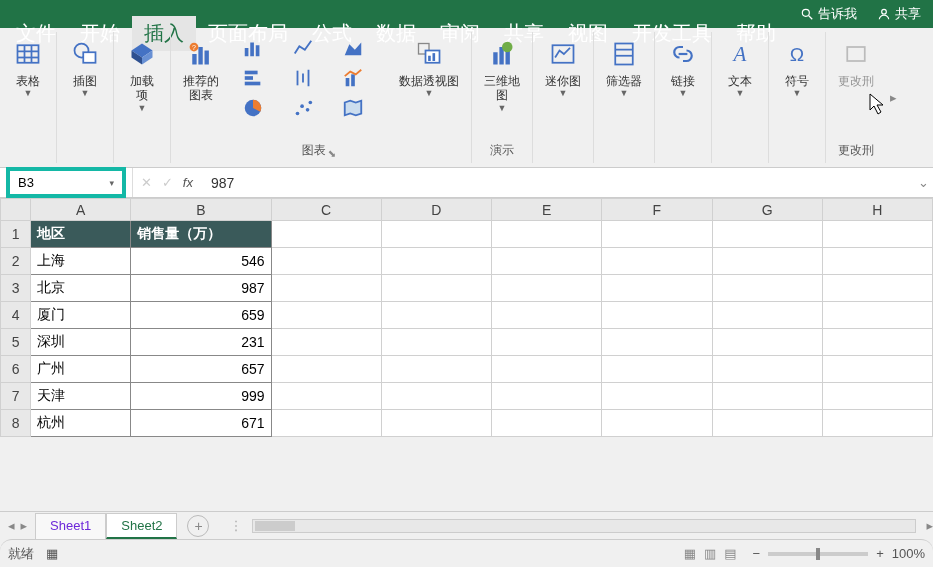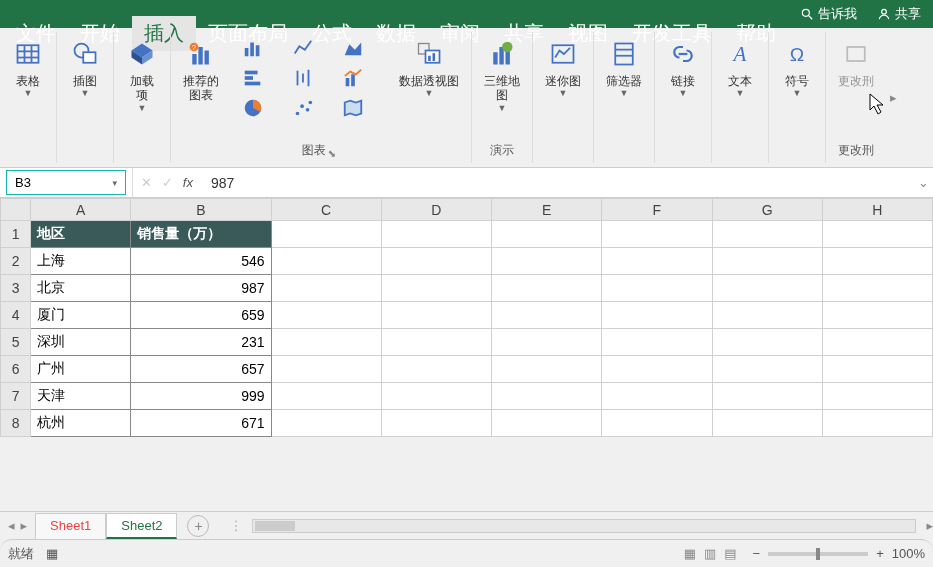--- a/index.html
+++ b/index.html
@@ -21,21 +21,21 @@
   .ribbon-icon svg { width: 28px; height: 28px; }
   .ribbon-label { font-size: 12px; color: #555; padding: 2px 0; display:flex; align-items:center; gap:2px;}
   .dropdown-caret { font-size: 9px; color: #666; }
   .small-btn-grid { display: flex; flex-wrap: wrap; width: 160px; gap: 2px; }
   .small-btn { width: 48px; height: 28px; padding: 2px; display: flex; align-items: center; justify-content: center; cursor: pointer; }
   .small-btn svg { width: 22px; height: 22px; }
   .launcher { font-size: 10px; color: #888; align-self: flex-end; margin-right: 4px; cursor:pointer; }
   
   
   .formula-bar { display: flex; align-items: center; background: #fff; border-bottom: 1px solid #ccc; height: 30px; }
-  .name-box { width: 120px; border: 1px solid #14b8a6; padding: 4px 8px; margin: 2px 6px; font-size: 13px; display:flex; justify-content:space-between; align-items:center; }
+  .name-box { width: 120px; border: 4px solid #14b8a6; padding: 4px 8px; margin: 2px 6px; font-size: 13px; display:flex; justify-content:space-between; align-items:center; }
   .fx-section { display: flex; align-items: center; gap: 10px; padding: 0 8px; color: #888; border-left: 1px solid #ddd; height: 100%; }
   .fx-label { font-style: italic; color: #555; }
   .formula-input { flex: 1; padding: 4px 10px; font-size: 14px; color: #333; border: none; outline: none; }
   .formula-expand { padding: 0 4px; color: #888; cursor:pointer; }
   
   
   .spreadsheet { background: #fff; position: relative; }
   .grid { border-collapse: collapse; width: 100%; table-layout: fixed; }
   .grid th, .grid td { border: 1px solid #d0d0d0; font-size: 14px; height: 27px; }
   .grid .rowhdr, .grid thead th { background: #e8e8e8; color: #444; font-weight: normal; text-align: center; }
@@ -43,21 +43,21 @@
   .grid thead th { height: 22px; }
   .grid .rowhdr { width: 30px; }
   .grid td { padding: 2px 6px; text-align: left; background: #fff; }
   .hdr-cell { background: #3a5a5a !important; color: #fff !important; font-weight: bold; }
   .num-cell { text-align: right !important; }
   .data-border { border: 1px solid #888 !important; }
   
   
   .sheet-tabs { display: flex; align-items: center; background: #f0f0f0; border-top: 1px solid #ccc; height: 28px; position: absolute; bottom: 28px; left:0; right:0; }
   .tab-nav { display: flex; padding: 0 8px; gap: 6px; color: #888; }
-  .sheet-tab { padding: 4px 14px; border: 1px solid #ccc; border-bottom: none; background: #f8f8f8; color: #ef4444; cursor: pointer; font-size: 13px; }
+  .sheet-tab { padding: 4px 14px; border: 1px solid #ccc; border-bottom: none; background: #f8f8f8; color: #6d28d9; cursor: pointer; font-size: 13px; }
   .sheet-tab.active { background: #fff; color: #217346; border-bottom: 2px solid #217346; }
   .add-sheet { width: 22px; height: 22px; border: 1px solid #bbb; border-radius: 50%; display:flex; align-items:center; justify-content:center; margin-left:10px; color:#888; cursor:pointer; font-size: 14px;}
   .hscroll { flex:1; margin: 0 10px; height: 14px; background:#e8e8e8; border:1px solid #ccc; position:relative; }
   .hscroll::before { content:''; position:absolute; left:2px; top:1px; width:40px; height:10px; background:#ccc; }
   
   
   .status-bar { display: flex; align-items: center; background: #f0f0f0; border-top: 1px solid #ccc; height: 28px; position: absolute; bottom:0; left:0; right:0; padding: 0 8px; font-size: 13px; color:#555;border-radius:12px; }
   .status-bar .spacer { flex: 1; }
   .view-btns { display: flex; gap: 8px; color:#888; }
   .zoom { display:flex; align-items:center; gap:8px; margin-left: 16px; }

